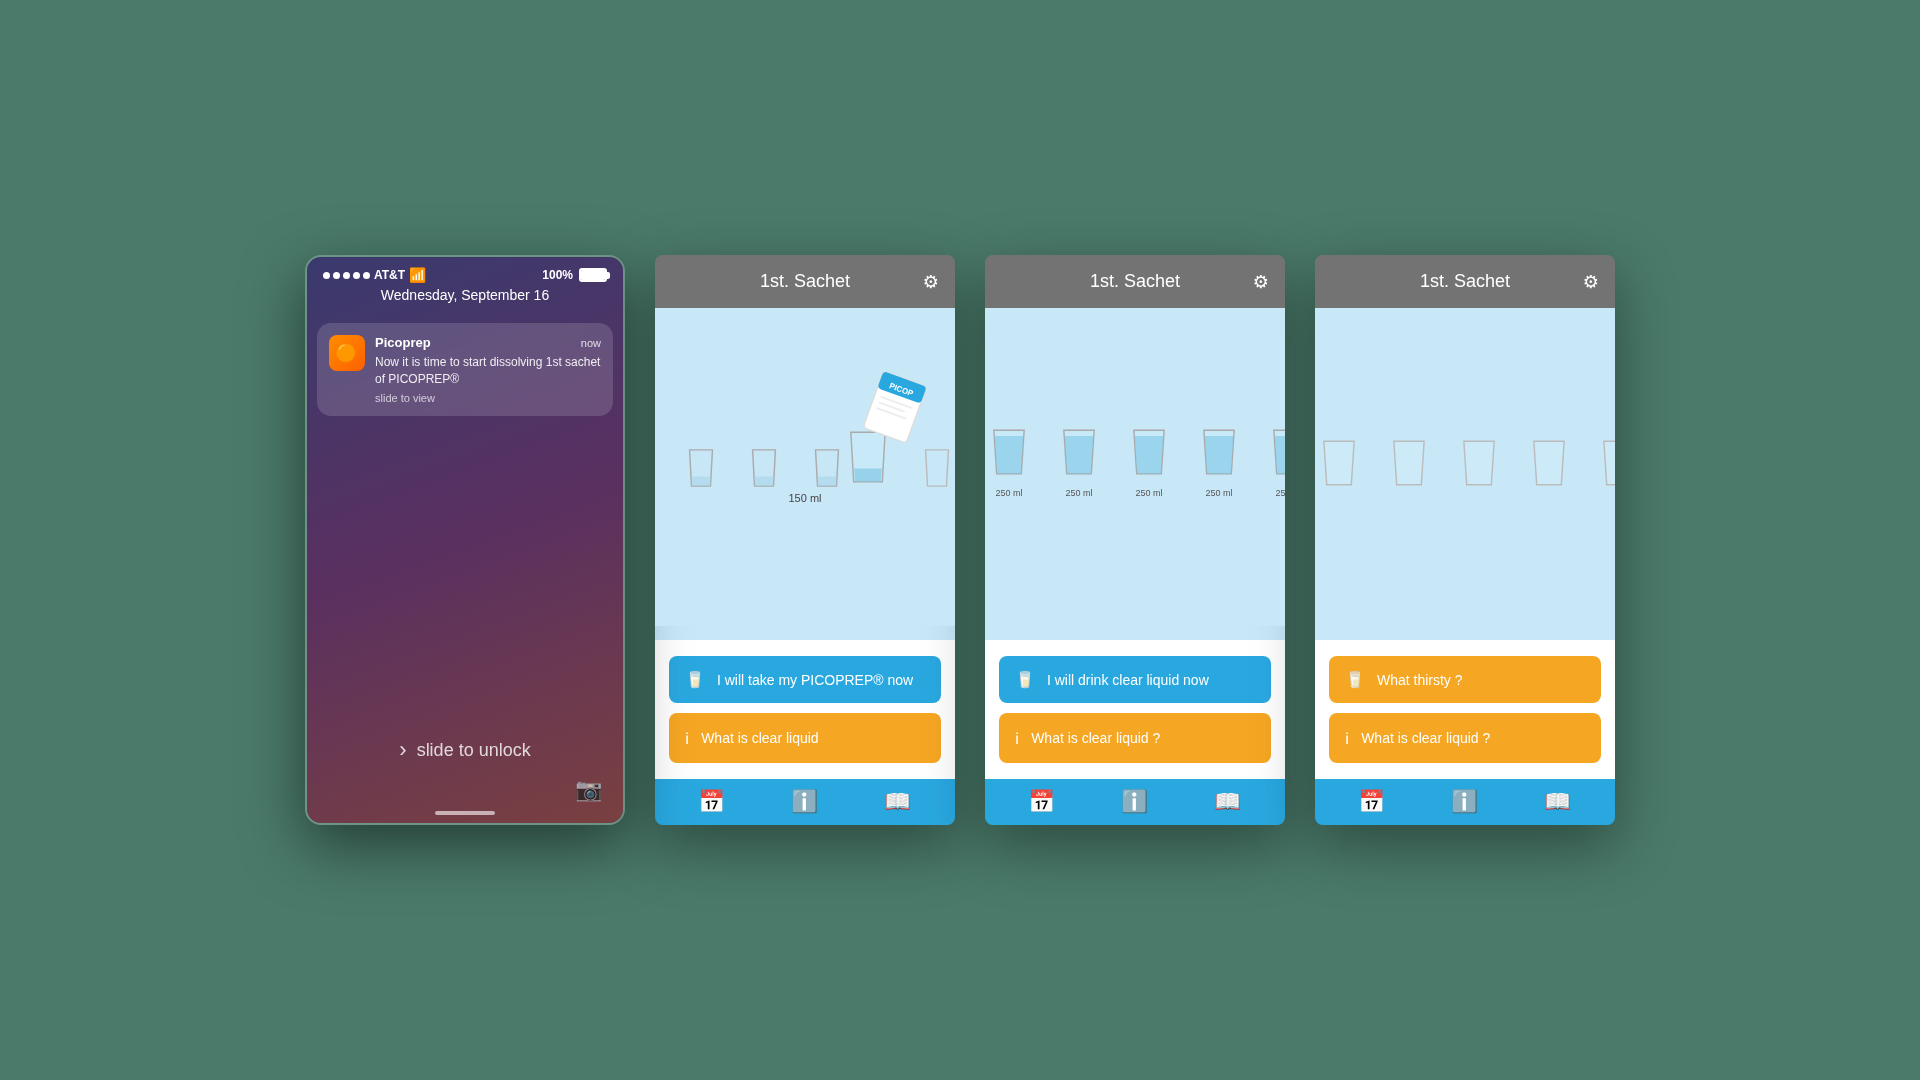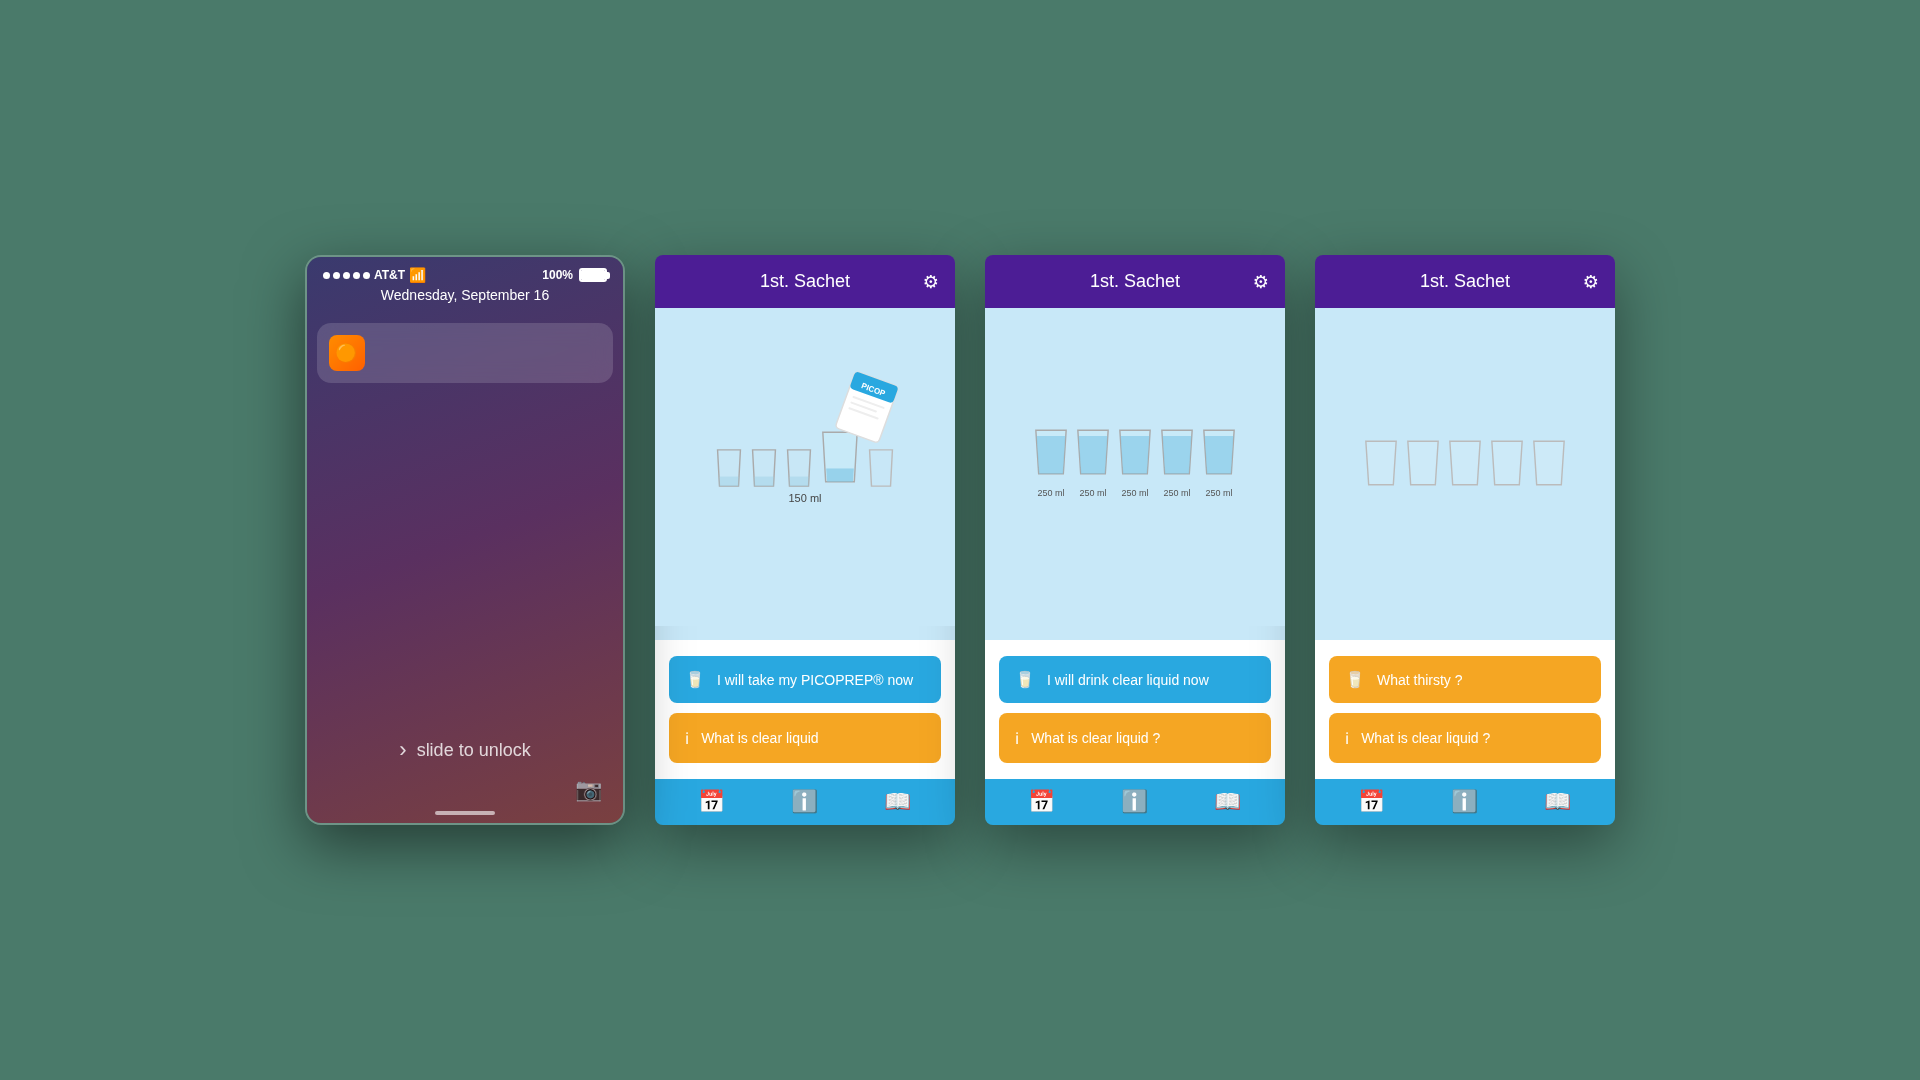--- a/index.html
+++ b/index.html
@@ -147,21 +147,21 @@
       width: 300px;
       height: 570px;
       border-radius: 8px;
       overflow: hidden;
       box-shadow: 0 20px 60px rgba(0,0,0,0.4);
       display: flex;
       flex-direction: column;
     }
 
     .app-header {
-      background: #4c1d95;
+      background: #737373;
       padding: 16px;
       display: flex;
       align-items: center;
       justify-content: center;
       position: relative;
     }
     .app-title {
       color: white;
       font-size: 18px;
       font-weight: 400;
@@ -198,20 +198,21 @@
       gap: 6px;
       margin-bottom: 8px;
     }
 
     
     .glass-container {
       display: flex;
       flex-direction: column;
       align-items: center;
       gap: 12px;
+      margin-left: 28px;
     }
     .glass-label {
       font-size: 9px;
       color: #555;
     }
 
     .ml-label {
       font-size: 11px;
       color: #444;
       margin-top: 4px;
@@ -308,20 +309,28 @@
         <div class="battery-icon">
           <div class="battery-fill"></div>
         </div>
       </div>
     </div>
 
     <div class="date-display">Wednesday, September 16</div>
 
     <div class="notification-card">
       <div class="notif-icon">🟠</div>
+      <div class="notif-content">
+        <div class="notif-header">
+          <span class="notif-app">Picoprep</span>
+          <span class="notif-time">now</span>
+        </div>
+        <div class="notif-text">Now it is time to start dissolving 1st sachet of PICOPREP®</div>
+        <div style="font-size:11px; opacity:0.7; margin-top:4px;">slide to view</div>
+      </div>
     </div>
 
     <div class="slide-unlock">
       <span class="slide-chevron">›</span>
       <span>slide to unlock</span>
     </div>
 
     <div class="camera-icon">📷</div>
     <div class="home-indicator"></div>
   </div>

